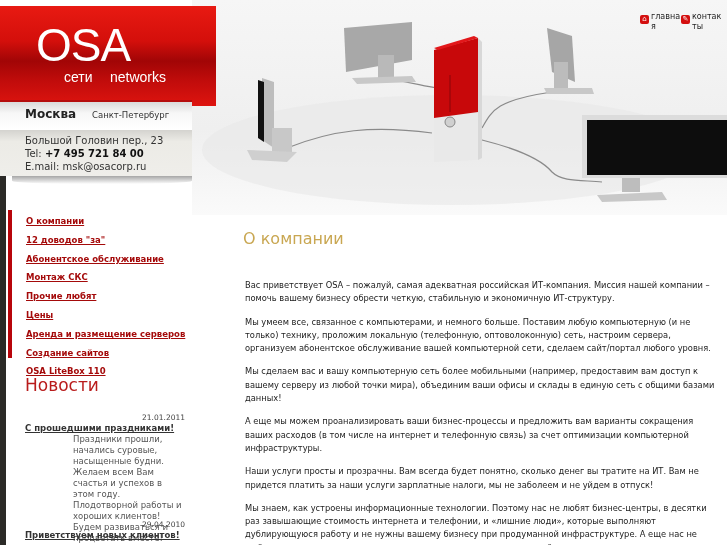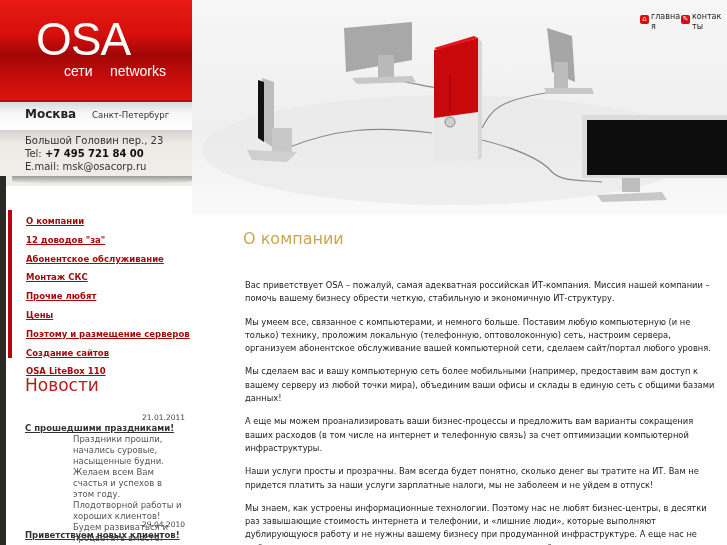--- a/index.html
+++ b/index.html
@@ -7,33 +7,33 @@
          font-family:"DejaVu Sans", sans-serif; }
   .left-strip { position:absolute; left:0; top:176px; width:6px; height:369px; background:#2b2a27; }
   .red-bar { position:absolute; left:8px; top:210px; width:4px; height:148px; background:#b8050b; }
 
   
   .hero { position:absolute; left:192px; top:0; width:535px; height:215px;
           background:linear-gradient(180deg,#f6f6f6 0%,#efefef 60%,#fafafa 100%); overflow:hidden; }
   .hero svg { position:absolute; left:0; top:0; }
 
   
-  .logo-box { position:absolute; left:0; top:0; width:192px; height:100px;
+  .logo-box { position:absolute; left:0; top:6px; width:216px; height:100px;
               background:linear-gradient(180deg,#e81a12 0%,#d40f0b 35%,#a10506 55%,#c10c0b 75%,#de140f 100%); }
   .logo-osa { position:absolute; left:36px; top:16px; color:#fff; font-family:"Liberation Sans", sans-serif;
               font-size:46px; font-weight:300; letter-spacing:-1px; line-height:46px; }
   .logo-sub-left { position:absolute; left:64px; top:63px; color:#fff; font-family:"Liberation Sans", sans-serif; font-size:14px; }
   .logo-sub-right { position:absolute; left:110px; top:63px; color:#fff; font-family:"Liberation Sans", sans-serif; font-size:14px; }
 
   .city-bar { position:absolute; left:0; top:100px; width:192px; height:28px;
               background:linear-gradient(180deg,#d9d9d9 0%,#f7f7f7 40%,#ffffff 100%); border-top:2px solid #b50c0c; }
   .city-active { position:absolute; left:25px; top:5px; font-size:12px; font-weight:bold; color:#222; }
   .city-other { position:absolute; left:92px; top:8px; font-size:8.5px; color:#333; }
 
-  .contact-box { position:absolute; left:0; top:130px; width:192px; height:56px;
+  .contact-box { position:absolute; left:0; top:130px; width:192px; height:46px;
                  background:linear-gradient(180deg,#d4d3cf 0%,#ecebe6 25%,#efeeea 100%); }
   .contact-line { position:absolute; left:25px; font-size:10px; color:#333; }
   .contact-line b { color:#111; }
   .shadow-under { position:absolute; left:12px; top:176px; width:180px; height:8px;
                   background:linear-gradient(180deg,rgba(0,0,0,0.35),rgba(0,0,0,0)); border-radius:0 0 40% 40%; }
 
   
   .toplinks { position:absolute; left:640px; top:12px; font-size:8px; color:#222; }
   .tl { position:absolute; width:40px; line-height:10px; }
   .tl .ic { position:absolute; left:0; top:3px; width:9px; height:9px; background:#d40f0f; border-radius:2px; color:#fff;
@@ -127,21 +127,21 @@
   </div>
 </div>
 
 <nav class="nav">
   <a>О компании</a>
   <a>12 доводов "за"</a>
   <a>Абонентское обслуживание</a>
   <a>Монтаж СКС</a>
   <a>Прочие любят</a>
   <a>Цены</a>
-  <a>Поэтому и размещение серверов</a>
+  <a>Аренда и размещение серверов</a>
   <a>Создание сайтов</a>
   <a>OSA LiteBox 110</a>
 </nav>
 
 <div class="news-title">Новости</div>
 
 <div class="news" style="top:413px">
   <div class="date">21.01.2011</div>
   <div class="head">С прошедшими праздниками!</div>
   <div class="body">Праздники прошли, начались суровые, насыщенные будни. Желаем всем Вам счастья и успехов в этом году. Плодотворной работы и хороших клиентов! Будем развиваться и процветать вместе!</div>

